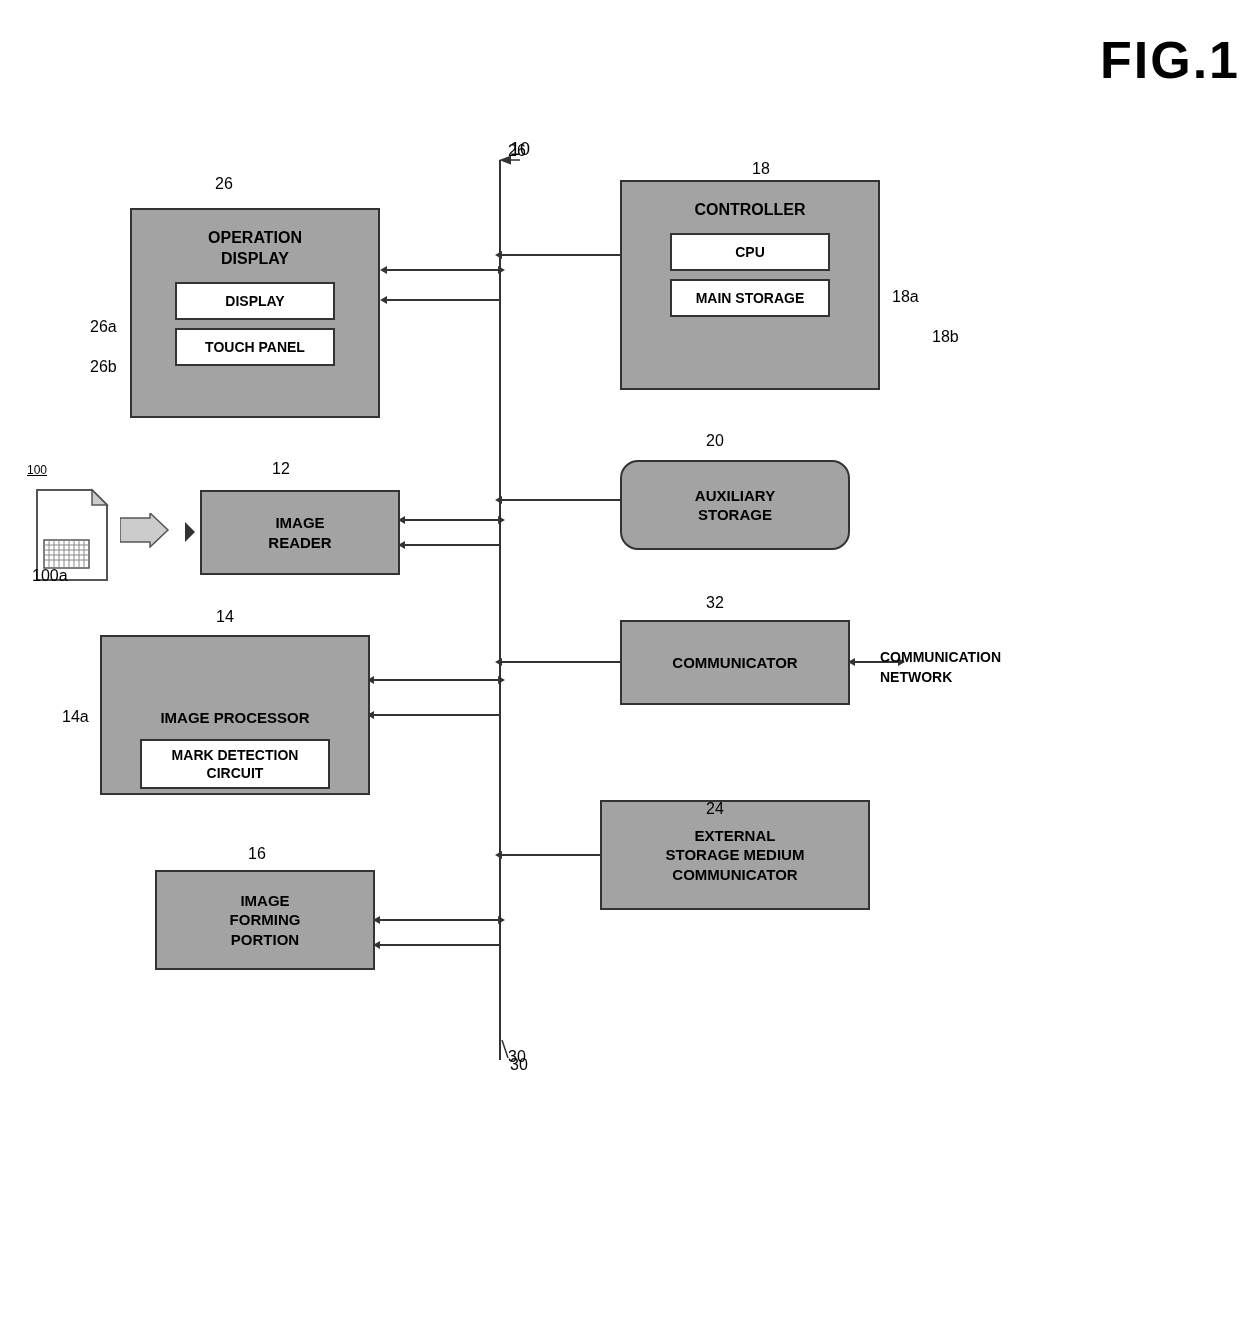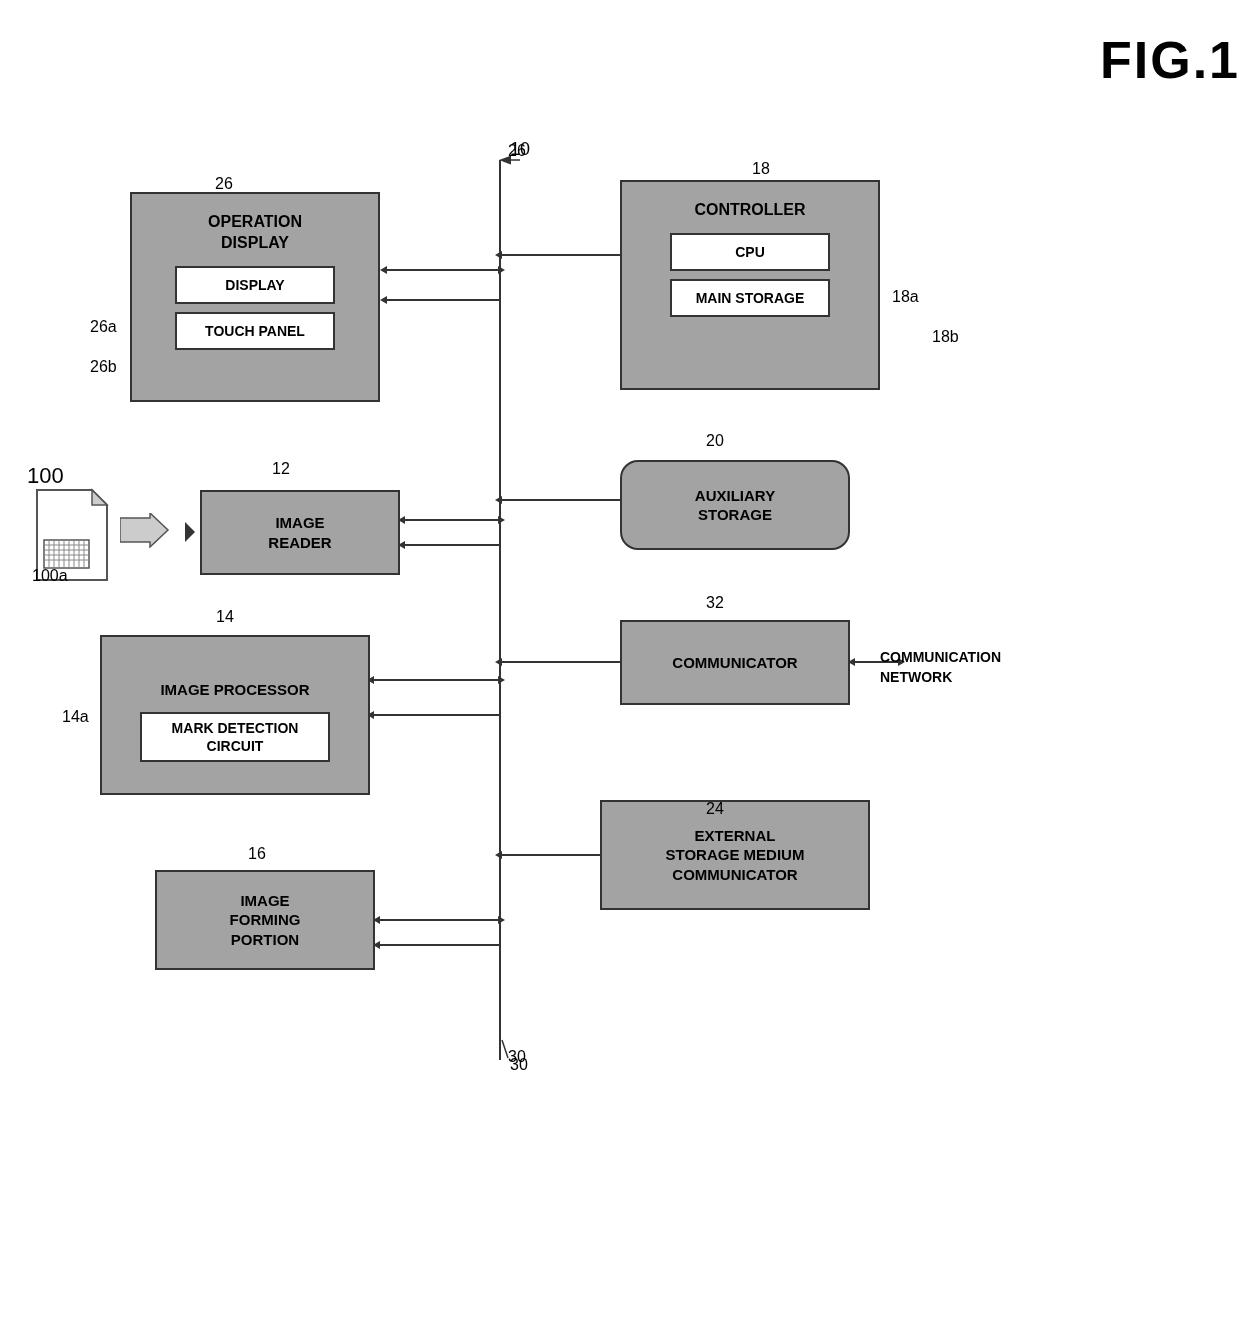--- a/index.html
+++ b/index.html
@@ -42,21 +42,21 @@
 
     .box-label {
       font-size: 15px;
       font-weight: bold;
       line-height: 1.3;
     }
 
     
     .op-display-outer {
       left: 130px;
-      top: 92px;
+      top: 108px;
       width: 250px;
       height: 210px;
       padding-top: 10px;
       justify-content: flex-start;
       align-items: center;
     }
 
     .op-display-title {
       font-size: 16px;
       font-weight: bold;
@@ -110,21 +110,21 @@
       border-radius: 18px;
     }
 
     
     .image-processor-outer {
       left: 100px;
       top: 535px;
       width: 270px;
       height: 160px;
       padding-top: 8px;
-      justify-content: center;
+      justify-content: flex-end;
       align-items: center;
     }
 
     
     .communicator-box {
       left: 620px;
       top: 520px;
       width: 230px;
       height: 85px;
     }
@@ -269,21 +269,21 @@
       <line x1="17" y1="55" x2="17" y2="83" stroke="#888" stroke-width="1"></line>
       <line x1="22" y1="55" x2="22" y2="83" stroke="#888" stroke-width="1"></line>
       <line x1="27" y1="55" x2="27" y2="83" stroke="#888" stroke-width="1"></line>
       <line x1="32" y1="55" x2="32" y2="83" stroke="#888" stroke-width="1"></line>
       <line x1="37" y1="55" x2="37" y2="83" stroke="#888" stroke-width="1"></line>
       <line x1="42" y1="55" x2="42" y2="83" stroke="#888" stroke-width="1"></line>
       <line x1="47" y1="55" x2="47" y2="83" stroke="#888" stroke-width="1"></line>
       <line x1="52" y1="55" x2="52" y2="83" stroke="#888" stroke-width="1"></line>
     </svg>
     
-    <span class="ref-label" style="position:absolute; left:-5px; top:-22px; font-size:22px;">100</span>
+    <span class="ref-label" style="position:absolute; left:-5px; top:-22px; font-size:12px;text-decoration:underline;">100</span>
     
     <span class="ref-label" style="position:absolute; left:0px; top:82px; font-size:16px;">100a</span>
   </div>
 
   <div style="position:absolute; left:120px; top:413px;">
     <svg width="50" height="35">
       <polygon points="0,5 30,5 30,0 48,17 30,34 30,29 0,29" fill="#ccc" stroke="#555" stroke-width="1.5"></polygon>
     </svg>
   </div>
 

